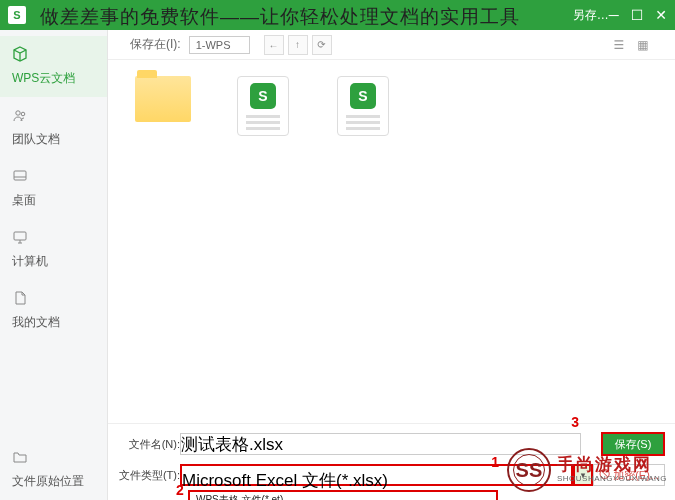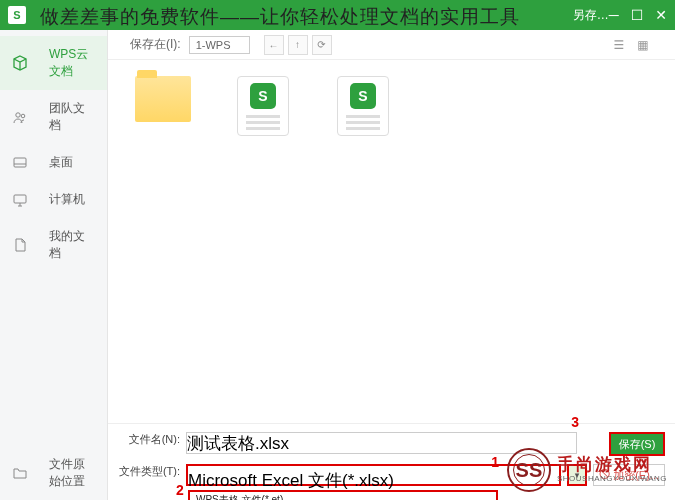--- a/index.html
+++ b/index.html
@@ -5,46 +5,46 @@
 * { margin: 0; padding: 0; box-sizing: border-box; font-family: "Microsoft YaHei", sans-serif; }
 body { width: 675px; height: 500px; background: #fff; position: relative; overflow: hidden; }
 .titlebar { height: 30px; background: #2ea03e; display: flex; align-items: center; padding: 0 8px; color: #fff; font-size: 12px; }
 .titlebar .app-icon { width: 18px; height: 18px; background: #fff; color: #2ea03e; display: flex; align-items: center; justify-content: center; font-weight: bold; font-size: 11px; border-radius: 2px; margin-right: 8px; }
 .titlebar .title { flex: 1; text-align: right; }
 .titlebar .win-btns { display: flex; gap: 12px; font-size: 14px; }
 .titlebar .win-btns span { cursor: pointer; }
 .overlay-title { position: absolute; top: 4px; left: 40px; right: 20px; font-size: 19px; color: #222; z-index: 100; pointer-events: none; letter-spacing: 1px; }
 .main { display: flex; height: 470px; }
 .sidebar { width: 108px; background: #f5f6f7; border-right: 1px solid #e5e5e5; display: flex; flex-direction: column; padding-top: 6px; }
-.sidebar-item { display: flex; align-items: center; padding: 10px 12px; font-size: 12px; color: #555; cursor: pointer; gap: 21px; }
+.sidebar-item { display: flex; padding: 10px 12px; font-size: 12px; color: #555; cursor: pointer; gap: 8px; flex-direction: column; }
 .sidebar-item.active { background: #e8f4ea; color: #2ea03e; }
 .sidebar-item .ico { width: 16px; height: 16px; display: flex; align-items: center; justify-content: center; }
 .sidebar-spacer { flex: 1; }
 .content { flex: 1; display: flex; flex-direction: column; position: relative; }
 .toolbar { height: 30px; display: flex; align-items: center; padding: 0 22px; gap: 8px; border-bottom: 1px solid #eee; font-size: 12px; color: #666; }
 .toolbar .loc-select { border: 1px solid #ccc; padding: 2px 18px 2px 6px; font-size: 11px; background: #fff; position: relative; }
 .toolbar .nav-btns { display: flex; gap: 4px; margin-left: 6px; }
 .toolbar .nav-btn { width: 20px; height: 20px; border: 1px solid #ddd; display: flex; align-items: center; justify-content: center; font-size: 10px; color: #888; background: #fafafa; }
 .toolbar .view-btns { margin-left: auto; display: flex; gap: 4px; }
 .toolbar .view-btn { width: 20px; height: 20px; display: flex; align-items: center; justify-content: center; color: #999; }
 .file-area { flex: 1; padding: 16px 20px; display: flex; gap: 30px; align-items: flex-start; }
 .file-item { width: 70px; display: flex; flex-direction: column; align-items: center; gap: 6px; }
 .folder-icon { width: 56px; height: 46px; background: linear-gradient(#ffe59a, #ffd766); border-radius: 2px; position: relative; }
 .folder-icon::before { content: ""; position: absolute; top: -6px; left: 2px; width: 20px; height: 8px; background: #ffd766; border-radius: 2px 2px 0 0; }
 .sheet-icon { width: 52px; height: 60px; background: #fff; border: 1px solid #ddd; border-radius: 4px; position: relative; display: flex; flex-direction: column; align-items: center; padding-top: 6px; }
 .sheet-icon .badge { width: 26px; height: 26px; background: #2ea03e; border-radius: 5px; color: #fff; display: flex; align-items: center; justify-content: center; font-weight: bold; font-size: 14px; }
 .sheet-icon .lines { margin-top: 6px; width: 34px; }
 .sheet-icon .lines div { height: 3px; background: #ddd; margin-bottom: 3px; }
 .bottom-form { padding: 8px 10px 6px 10px; font-size: 12px; position: relative; border-top: 1px solid #eee; }
-.form-row { display: flex; align-items: flex-start; margin-bottom: 8px; gap: 6px; }
+.form-row { display: flex; align-items: center; margin-bottom: 8px; }
 .form-row .lbl { width: 62px; text-align: right; color: #444; font-size: 11px; }
 .form-row .input { flex: 1; border: 1px solid #ccc; padding: 3px 0; font-size: 17px; height: 22px; background: #fff; }
 .form-row .input.red { border: 2px solid #dd0000; }
 .dd-btn { width: 20px; height: 22px; border: 2px solid #dd0000; background: #e8f4dc; display: flex; align-items: center; justify-content: center; font-size: 9px; color: #555; }
-.save-btn { width: 56px; height: 24px; background: #2ea03e; color: #fff; border: 2px solid #dd0000; font-size: 11px; display: flex; align-items: center; justify-content: center; cursor: pointer; }
+.save-btn { width: 64px; height: 24px; background: #2ea03e; color: #fff; border: 2px solid #dd0000; font-size: 11px; display: flex; align-items: center; justify-content: center; cursor: pointer; }
 .encrypt-btn { width: 72px; height: 22px; border: 1px solid #ccc; background: #fff; font-size: 11px; display: flex; align-items: center; justify-content: center; gap: 3px; color: #d9534f; cursor: pointer; }
 .dropdown-list { position: absolute; left: 80px; top: 66px; width: 310px; background: #fff; border: 2px solid #dd0000; font-size: 10px; z-index: 50; }
 .dropdown-list .opt { padding: 1px 6px; color: #222; white-space: nowrap; }
 .marker { position: absolute; color: #dd0000; font-weight: bold; font-size: 14px; z-index: 60; }
 .watermark { position: absolute; right: 8px; bottom: 8px; display: flex; align-items: center; gap: 6px; z-index: 70; }
 .wm-logo { width: 44px; height: 44px; border: 2px solid #8a1e1e; border-radius: 50%; position: relative; display:flex; align-items:center; justify-content:center; }
 .wm-logo::before { content:""; position:absolute; inset:4px; border:1px solid #8a1e1e; border-radius:50%; }
 .wm-logo .ss { font-weight: bold; color: #8a1e1e; font-size: 20px; }
 .wm-text { display:flex; flex-direction:column; line-height:1.1; }
 .wm-text .cn { font-size: 17px; font-weight: bold; color: #b91c1c; letter-spacing: 2px; }

